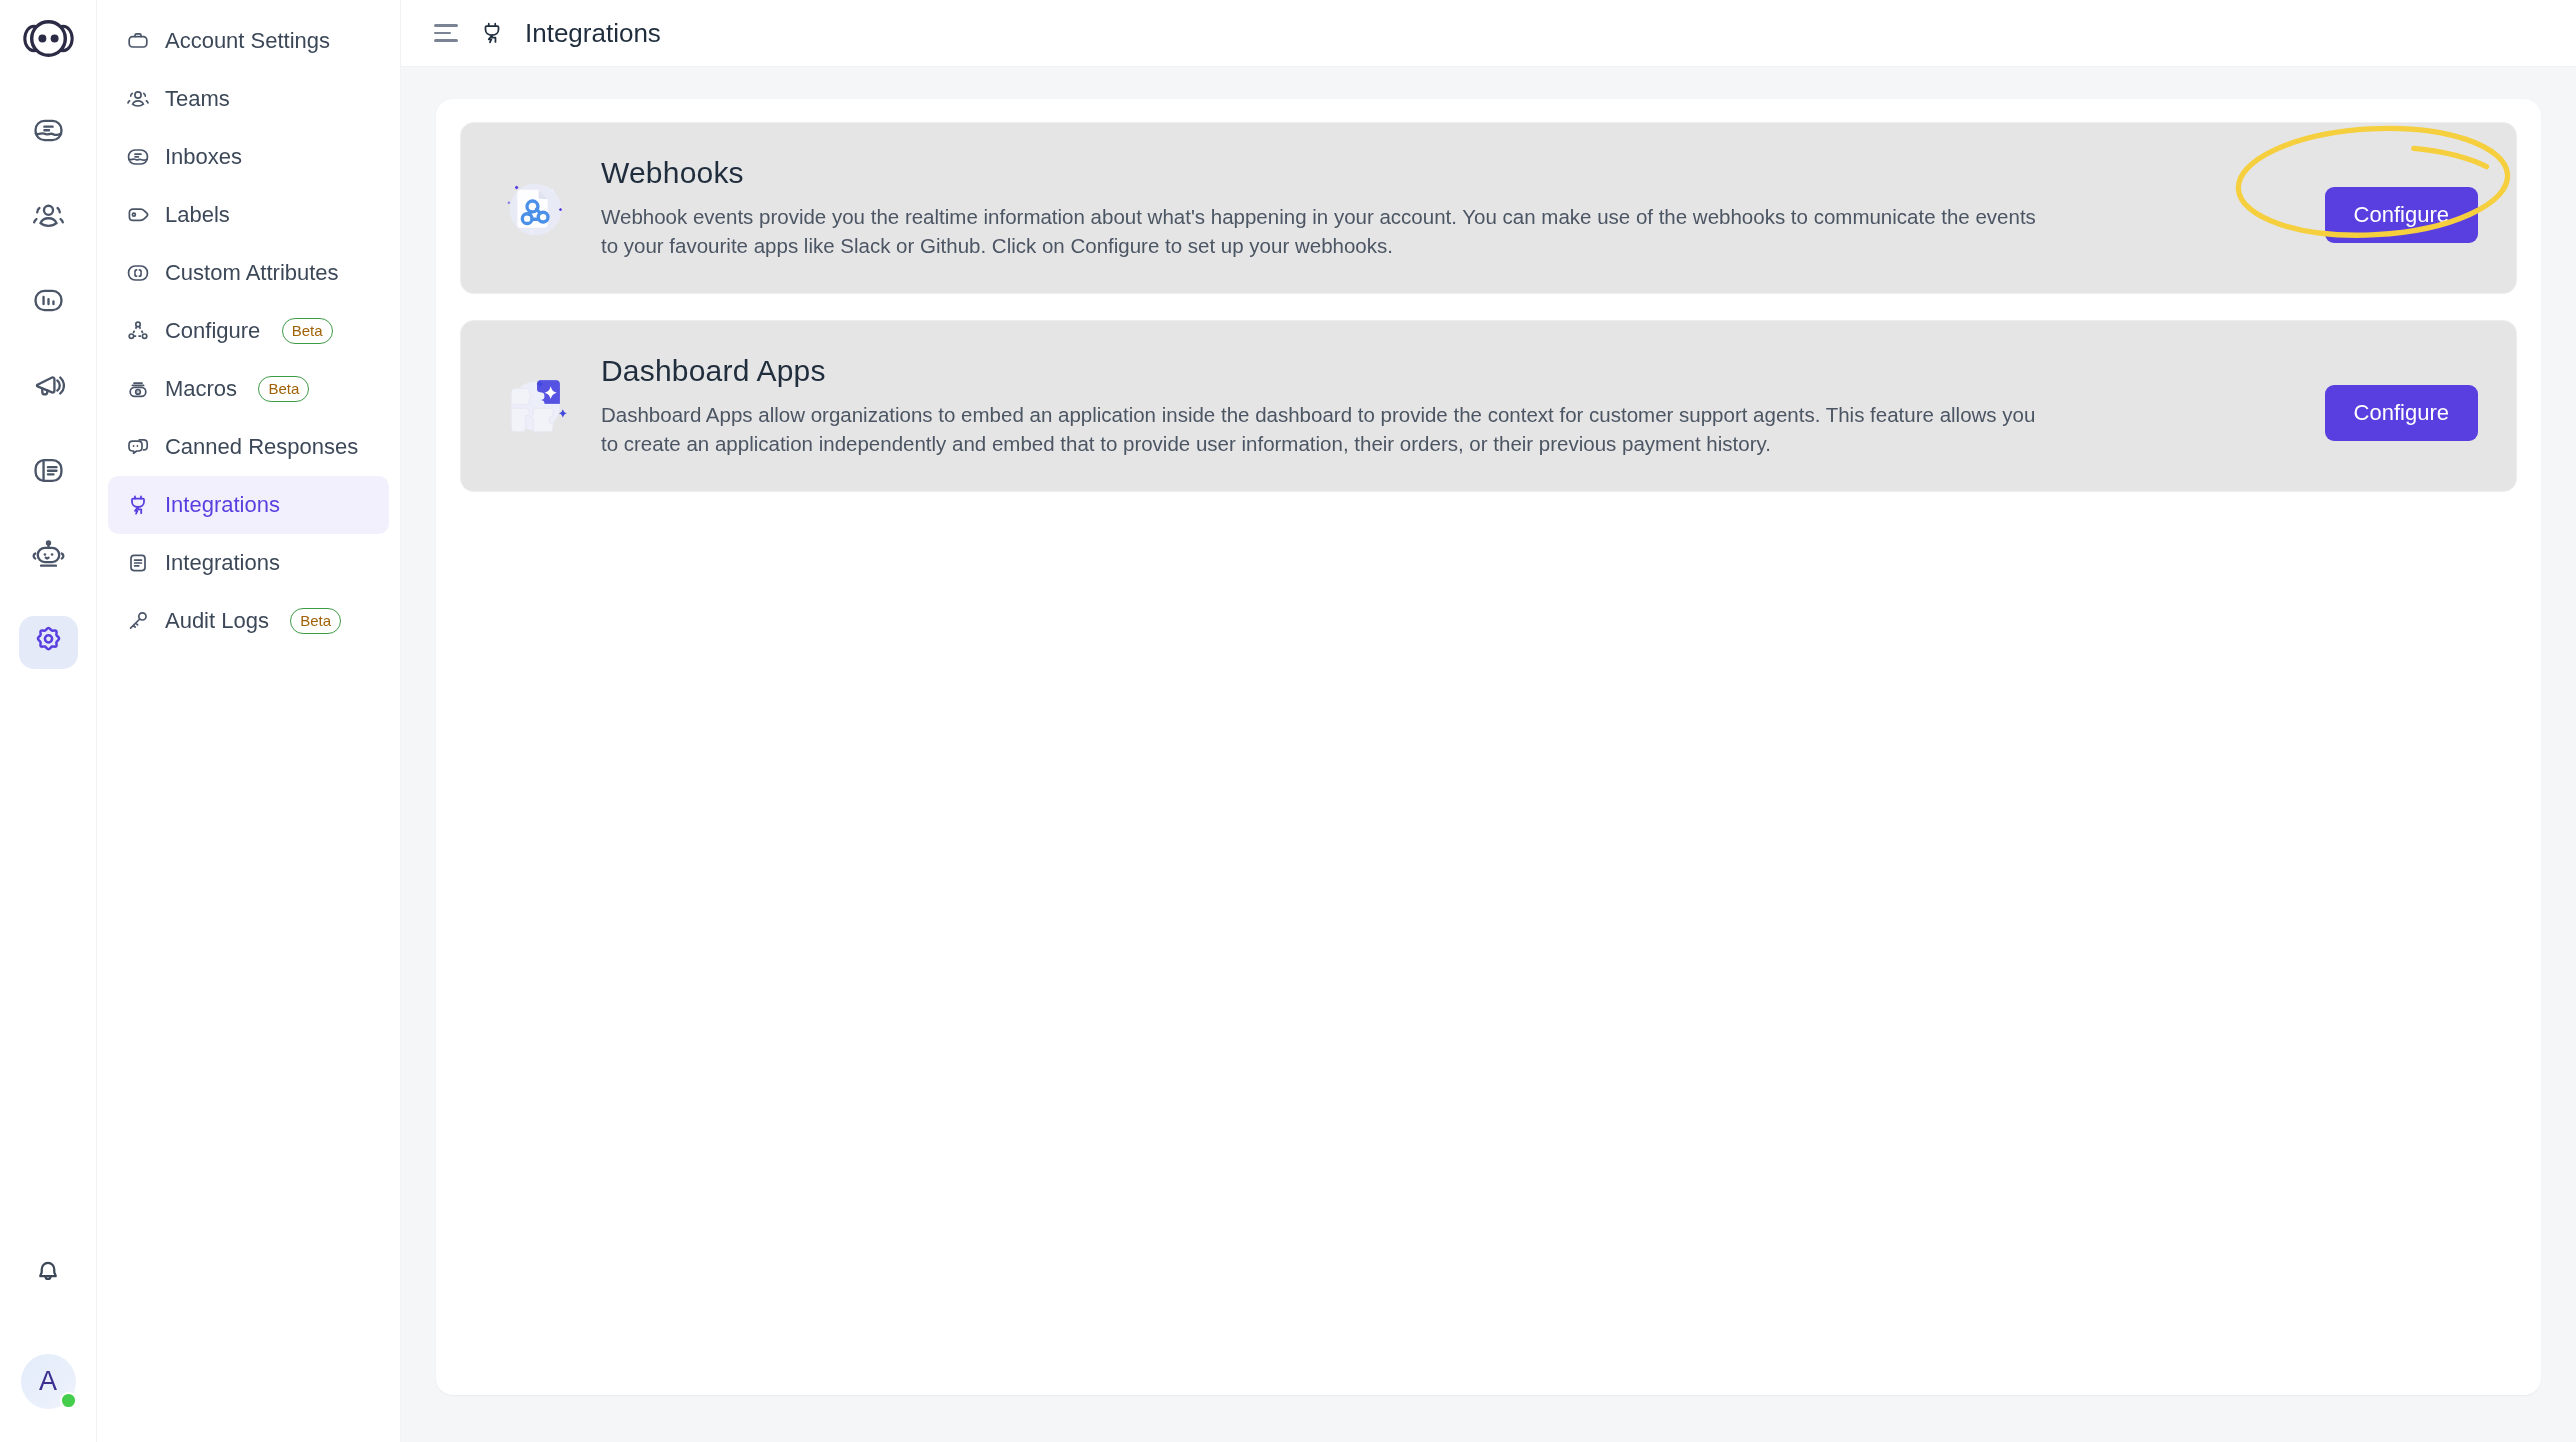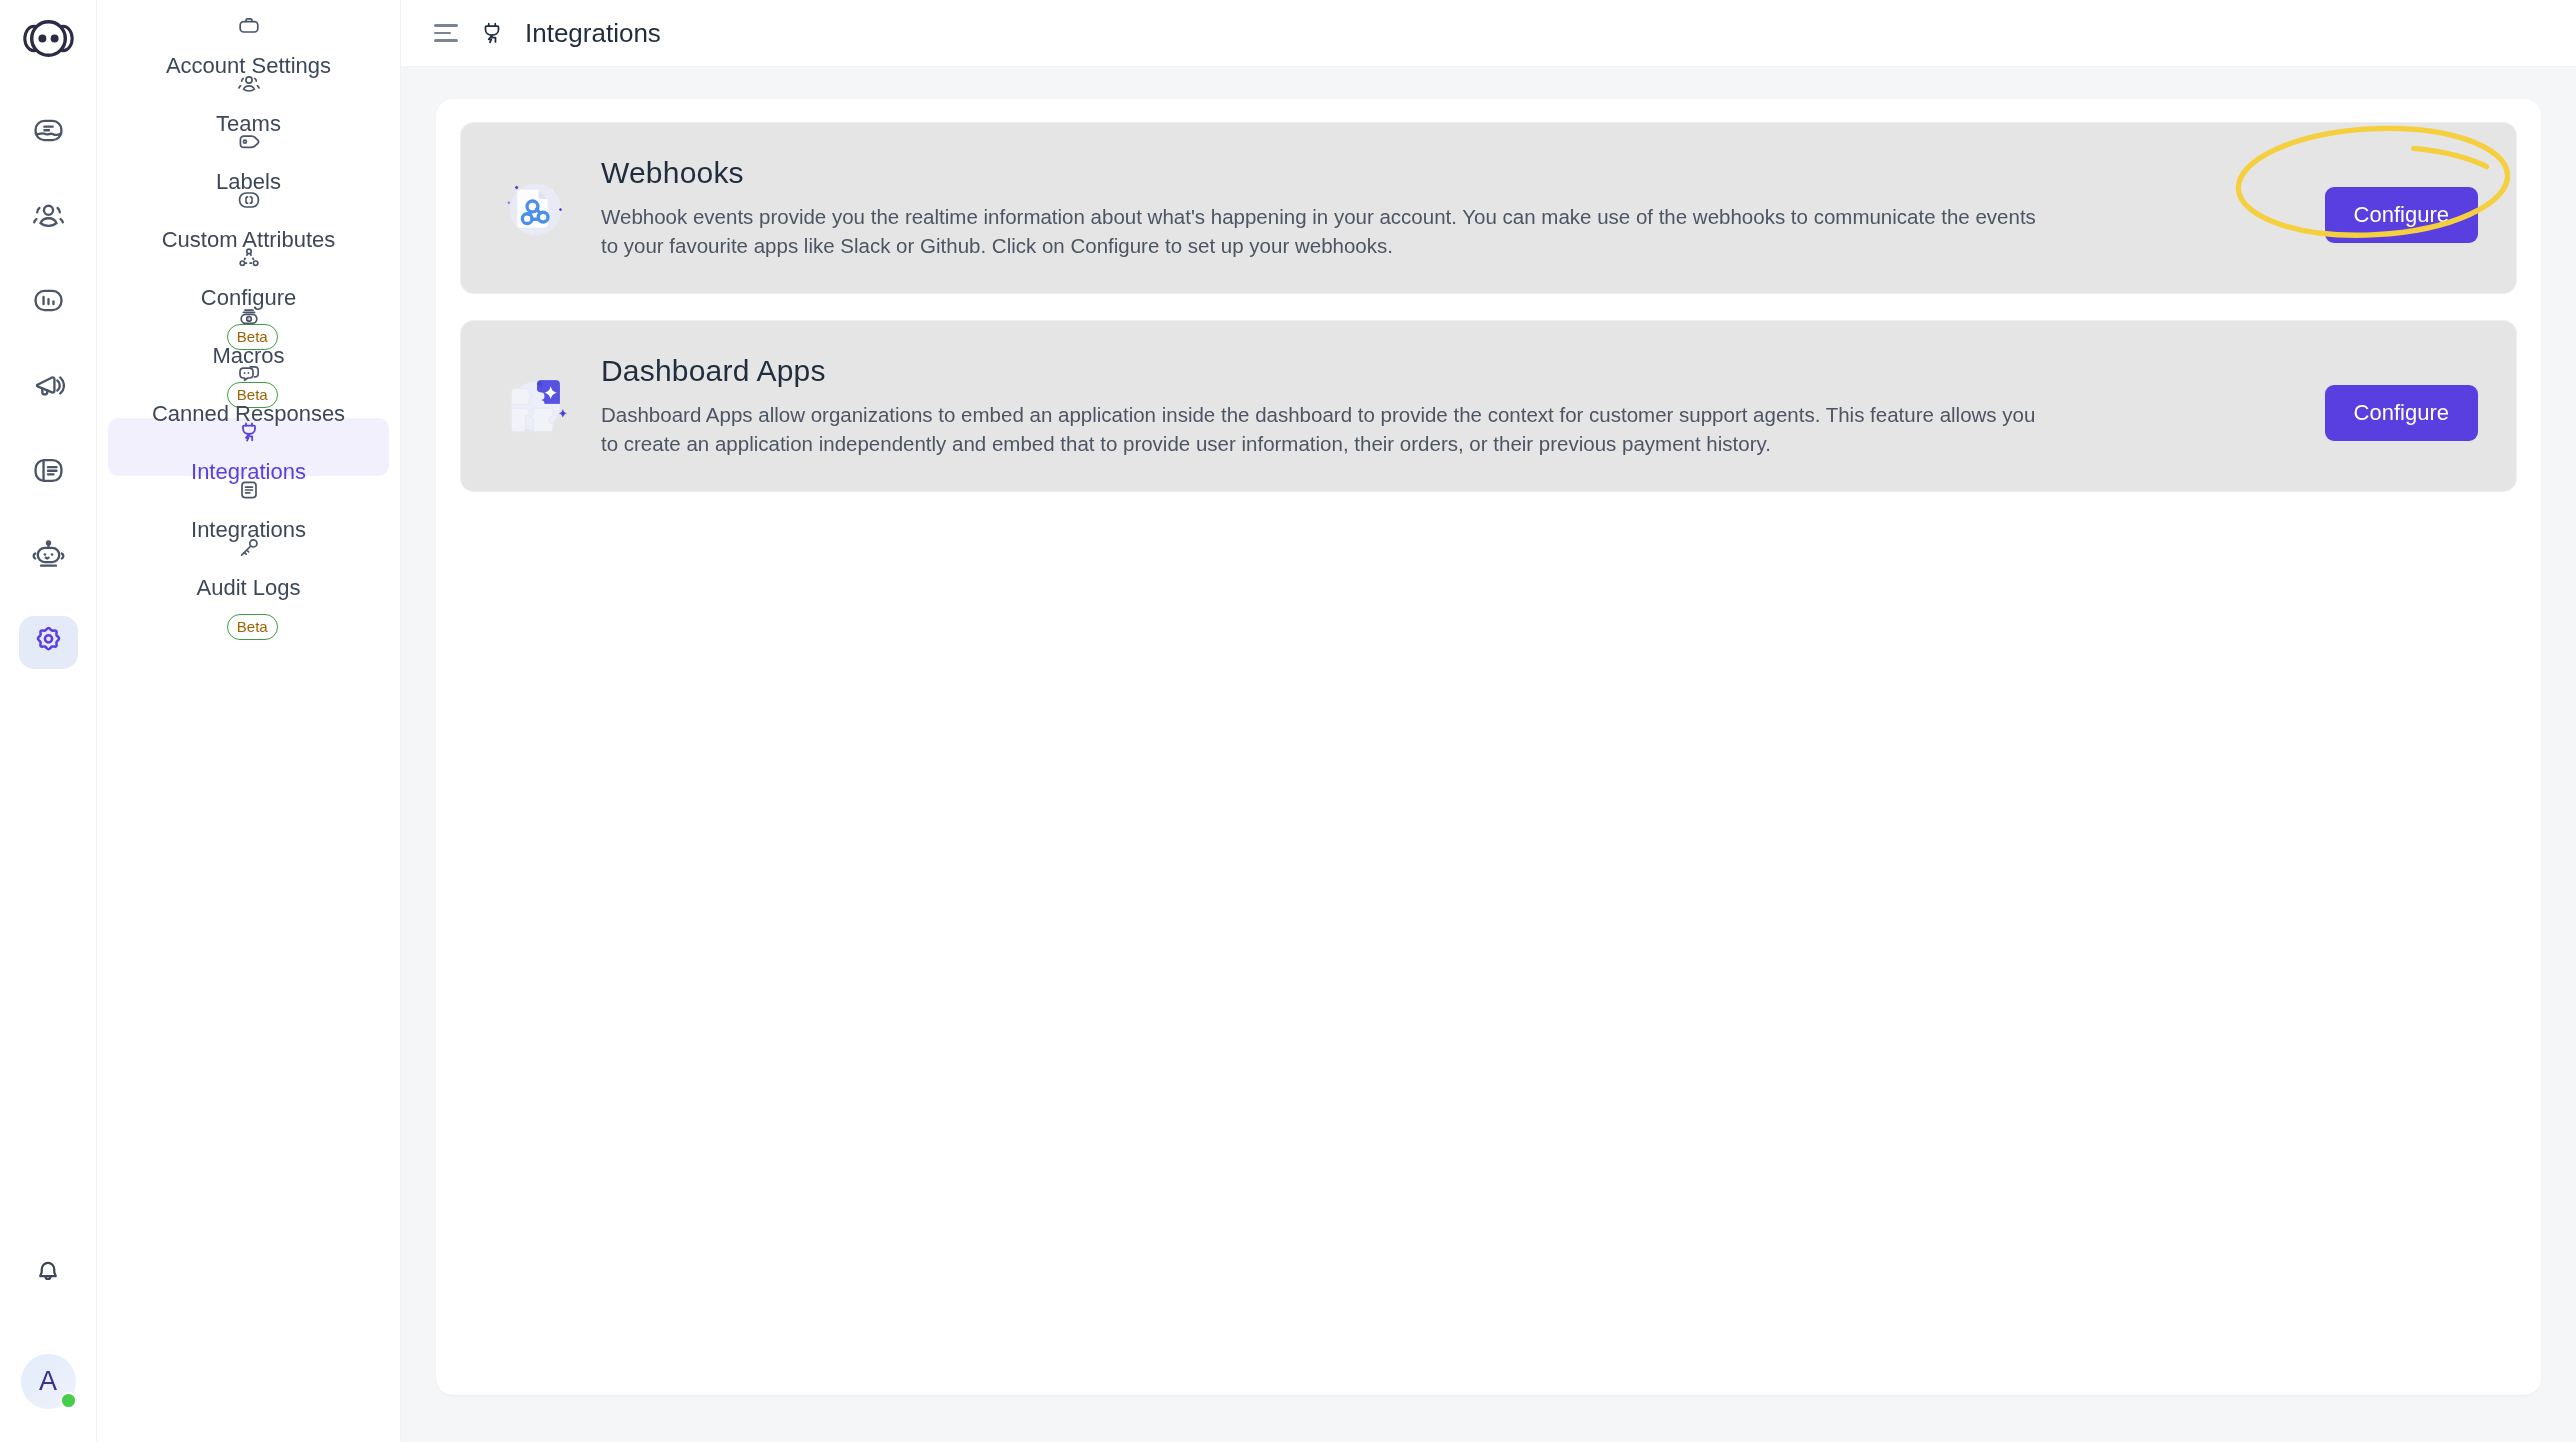--- a/index.html
+++ b/index.html
@@ -44,21 +44,21 @@
 
   
   .side-nav {
     width: 304px; height: 1442px; flex: none;
     background: #ffffff; border-right: 1.5px solid #f1f2f4;
     padding: 12px 10.6px 0 10.6px;
   }
   .nav-item {
     display: flex; align-items: center; gap: 13.7px;
     height: 58px; padding: 0 16.7px; border-radius: 10.6px;
-    color: #3c4858; font-size: 22px; cursor: pointer; flex-direction: column;
+    color: #3c4858; font-size: 22px; cursor: pointer;
   }
   .nav-item.active { background: #f2f0fd; color: #5a3fe0; }
   .nav-item .nav-ico { width: 27px; height: 27px; display:flex; align-items:center; justify-content:center; flex:none;}
   .nav-label { white-space: nowrap; }
   .beta {
     border: 1.5px solid #3f9a46; color: #a16207;
     border-radius: 758px; font-size: 15px; line-height: 1;
     padding: 3.8px 9px 4.6px 9px; margin-left: 7.6px;
   }
 
@@ -220,20 +220,30 @@
       <span class="nav-ico">
         <svg width="24" height="24" viewBox="0 0 24 24" fill="none" stroke="#4a5568" stroke-width="1.7" stroke-linecap="round">
           <circle cx="12" cy="8" r="3.1"></circle>
           <path d="M6.6 17.2c.9-2.2 3.1-3.3 5.4-3.3s4.5 1.1 5.4 3.3c-1.5 1.2-3.4 1.8-5.4 1.8s-4.2-.6-5.4-1.8z"></path>
           <path d="M6.2 6.4c-1 .6-1.5 1.6-1.5 2.7M17.8 6.4c1 .6 1.5 1.6 1.5 2.7M3.6 13.8c-.8.5-1.3 1.3-1.6 2.1M20.4 13.8c.8.5 1.3 1.3 1.6 2.1"></path>
         </svg>
       </span>
       <span class="nav-label">Teams</span>
     </div>
 
+    <div class="nav-item">
+      <span class="nav-ico">
+        <svg width="24" height="24" viewBox="0 0 24 24" fill="none" stroke="#4a5568" stroke-width="1.7" stroke-linecap="round">
+          <rect x="2.6" y="5" width="18.8" height="14" rx="6.5"></rect>
+          <path d="M2.8 14.2c2.3 1.6 4.3-1.2 6.4.2 2.1 1.4 3.6-.6 5.6.1 2 .7 3.2 1.6 6.3-.3"></path>
+          <path d="M9 9.2h6M9 11.8h3.4"></path>
+        </svg>
+      </span>
+      <span class="nav-label">Inboxes</span>
+    </div>
 
     <div class="nav-item">
       <span class="nav-ico">
         <svg width="24" height="24" viewBox="0 0 24 24" fill="none" stroke="#4a5568" stroke-width="1.7" stroke-linejoin="round">
           <path d="M3.4 9.6c0-2.2 1.4-3.4 3.6-3.4h7.4c1.6 0 2.9.5 4 1.6l2.4 2.4c1 1 1 2.1 0 3.1l-2.4 2.4c-1.1 1.1-2.4 1.6-4 1.6H7c-2.2 0-3.6-1.2-3.6-3.4v-4.3z"></path>
           <circle cx="7.9" cy="11.7" r="1.5"></circle>
         </svg>
       </span>
       <span class="nav-label">Labels</span>
     </div>

